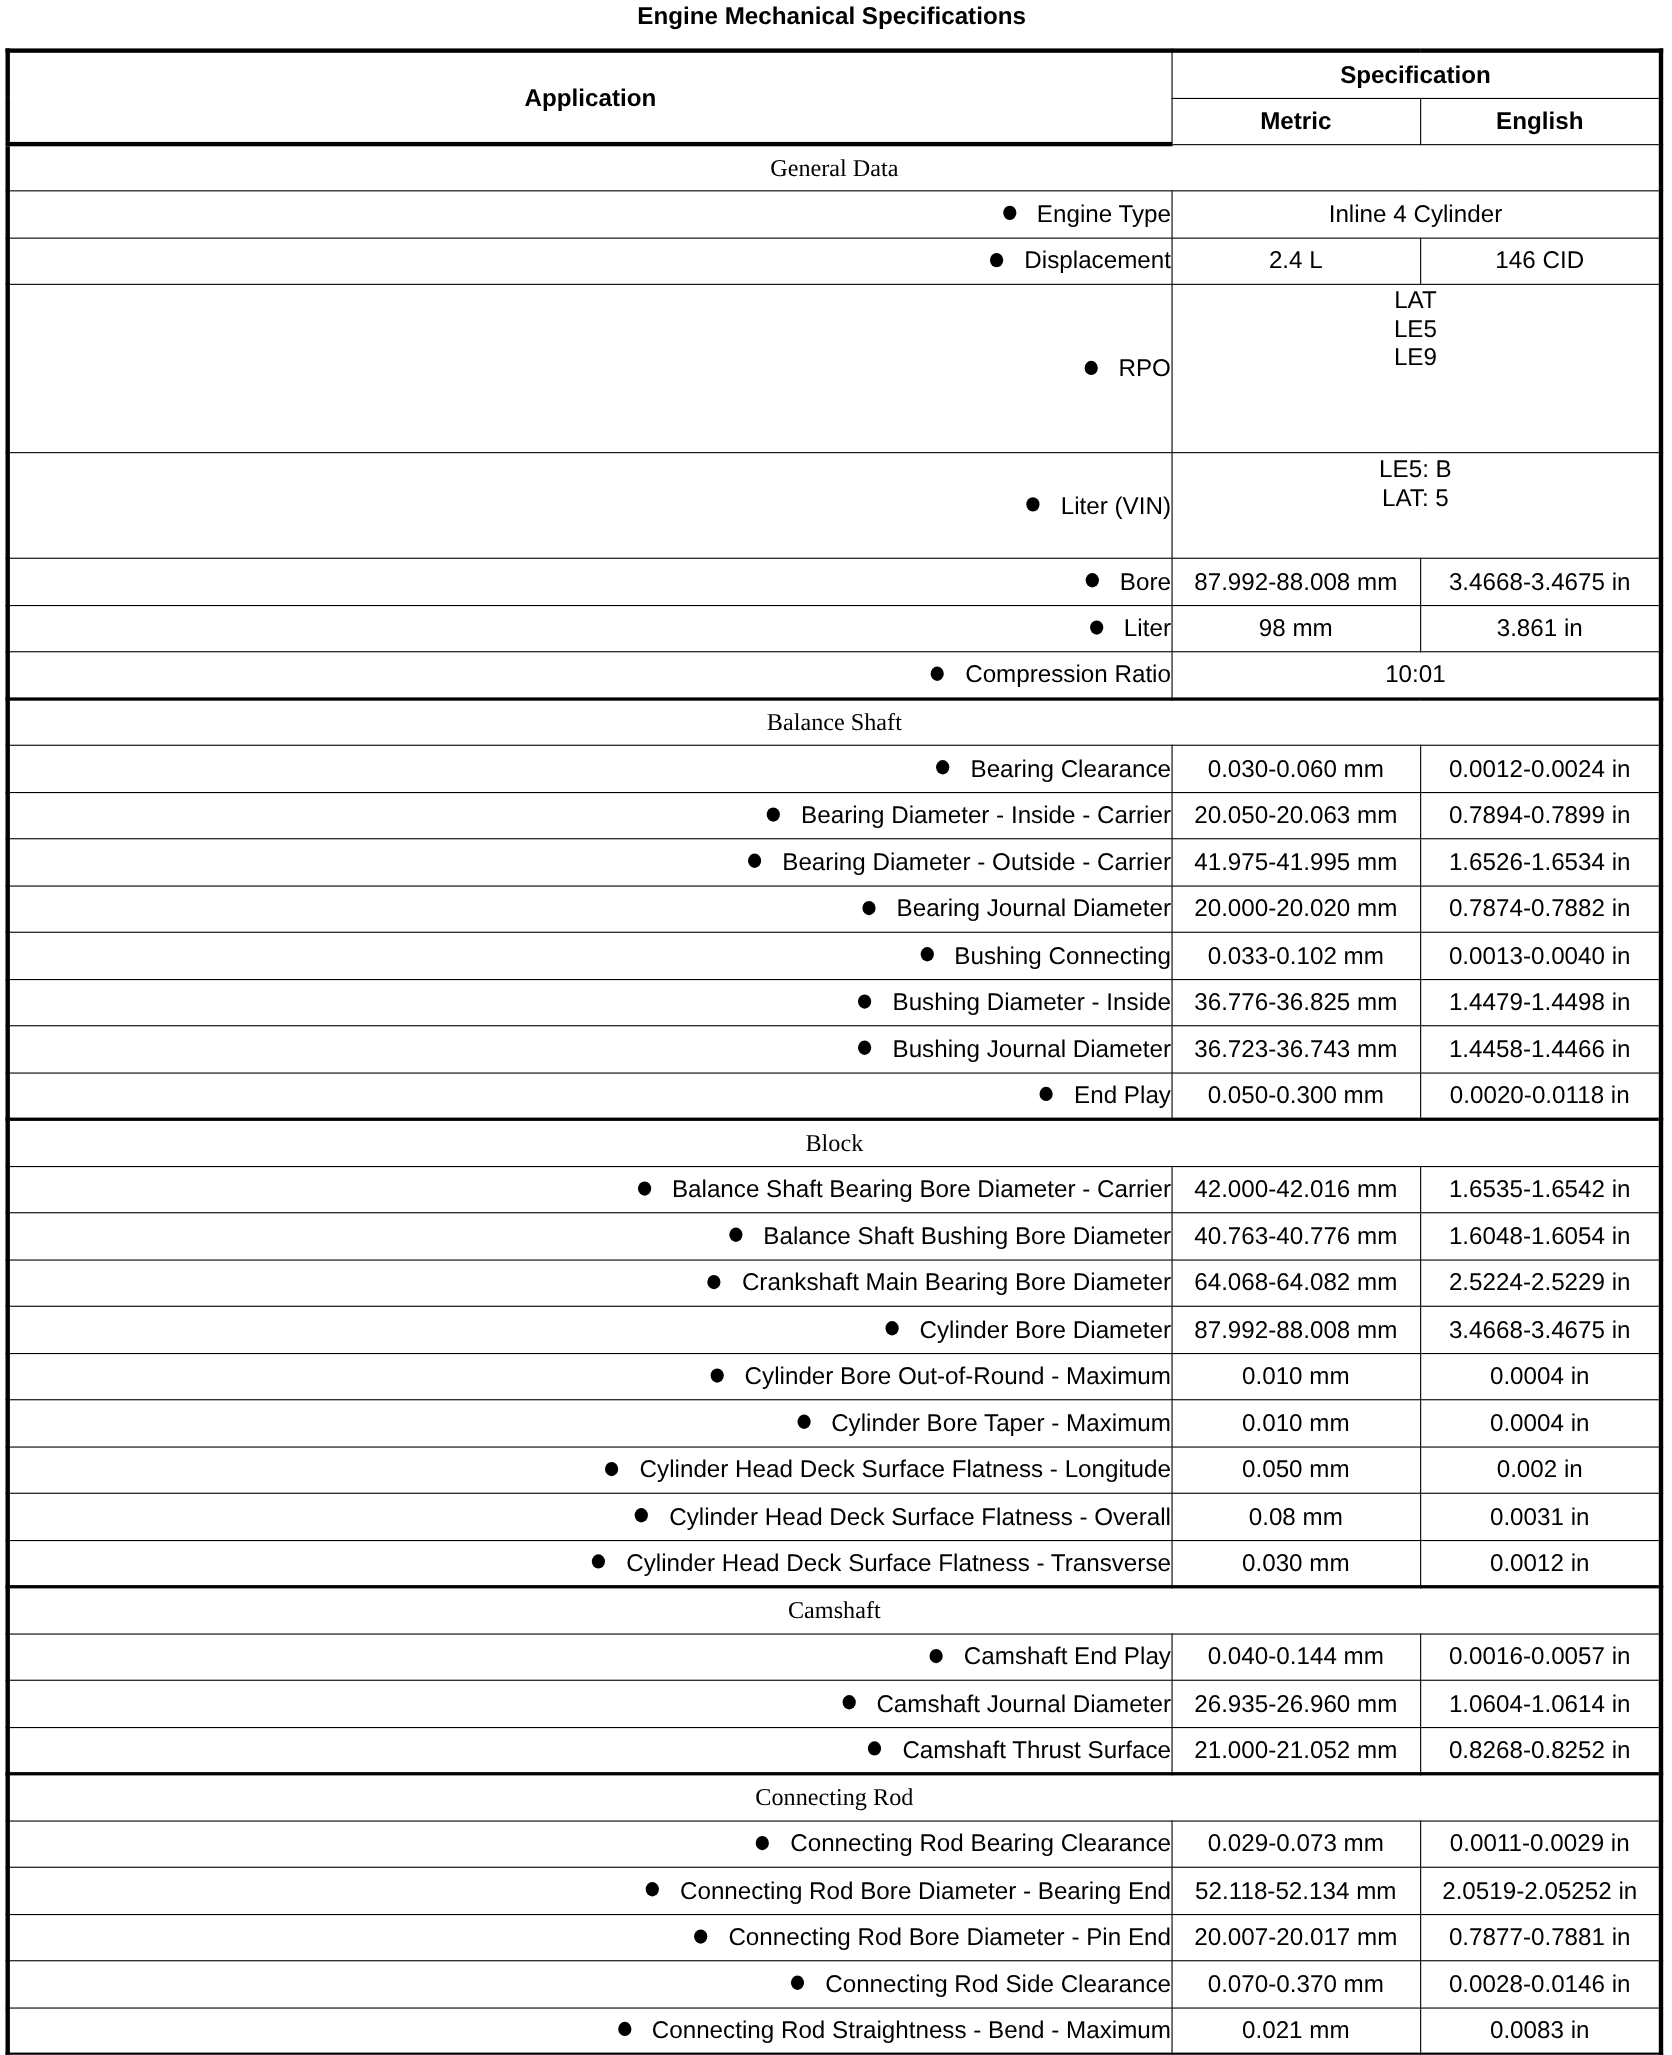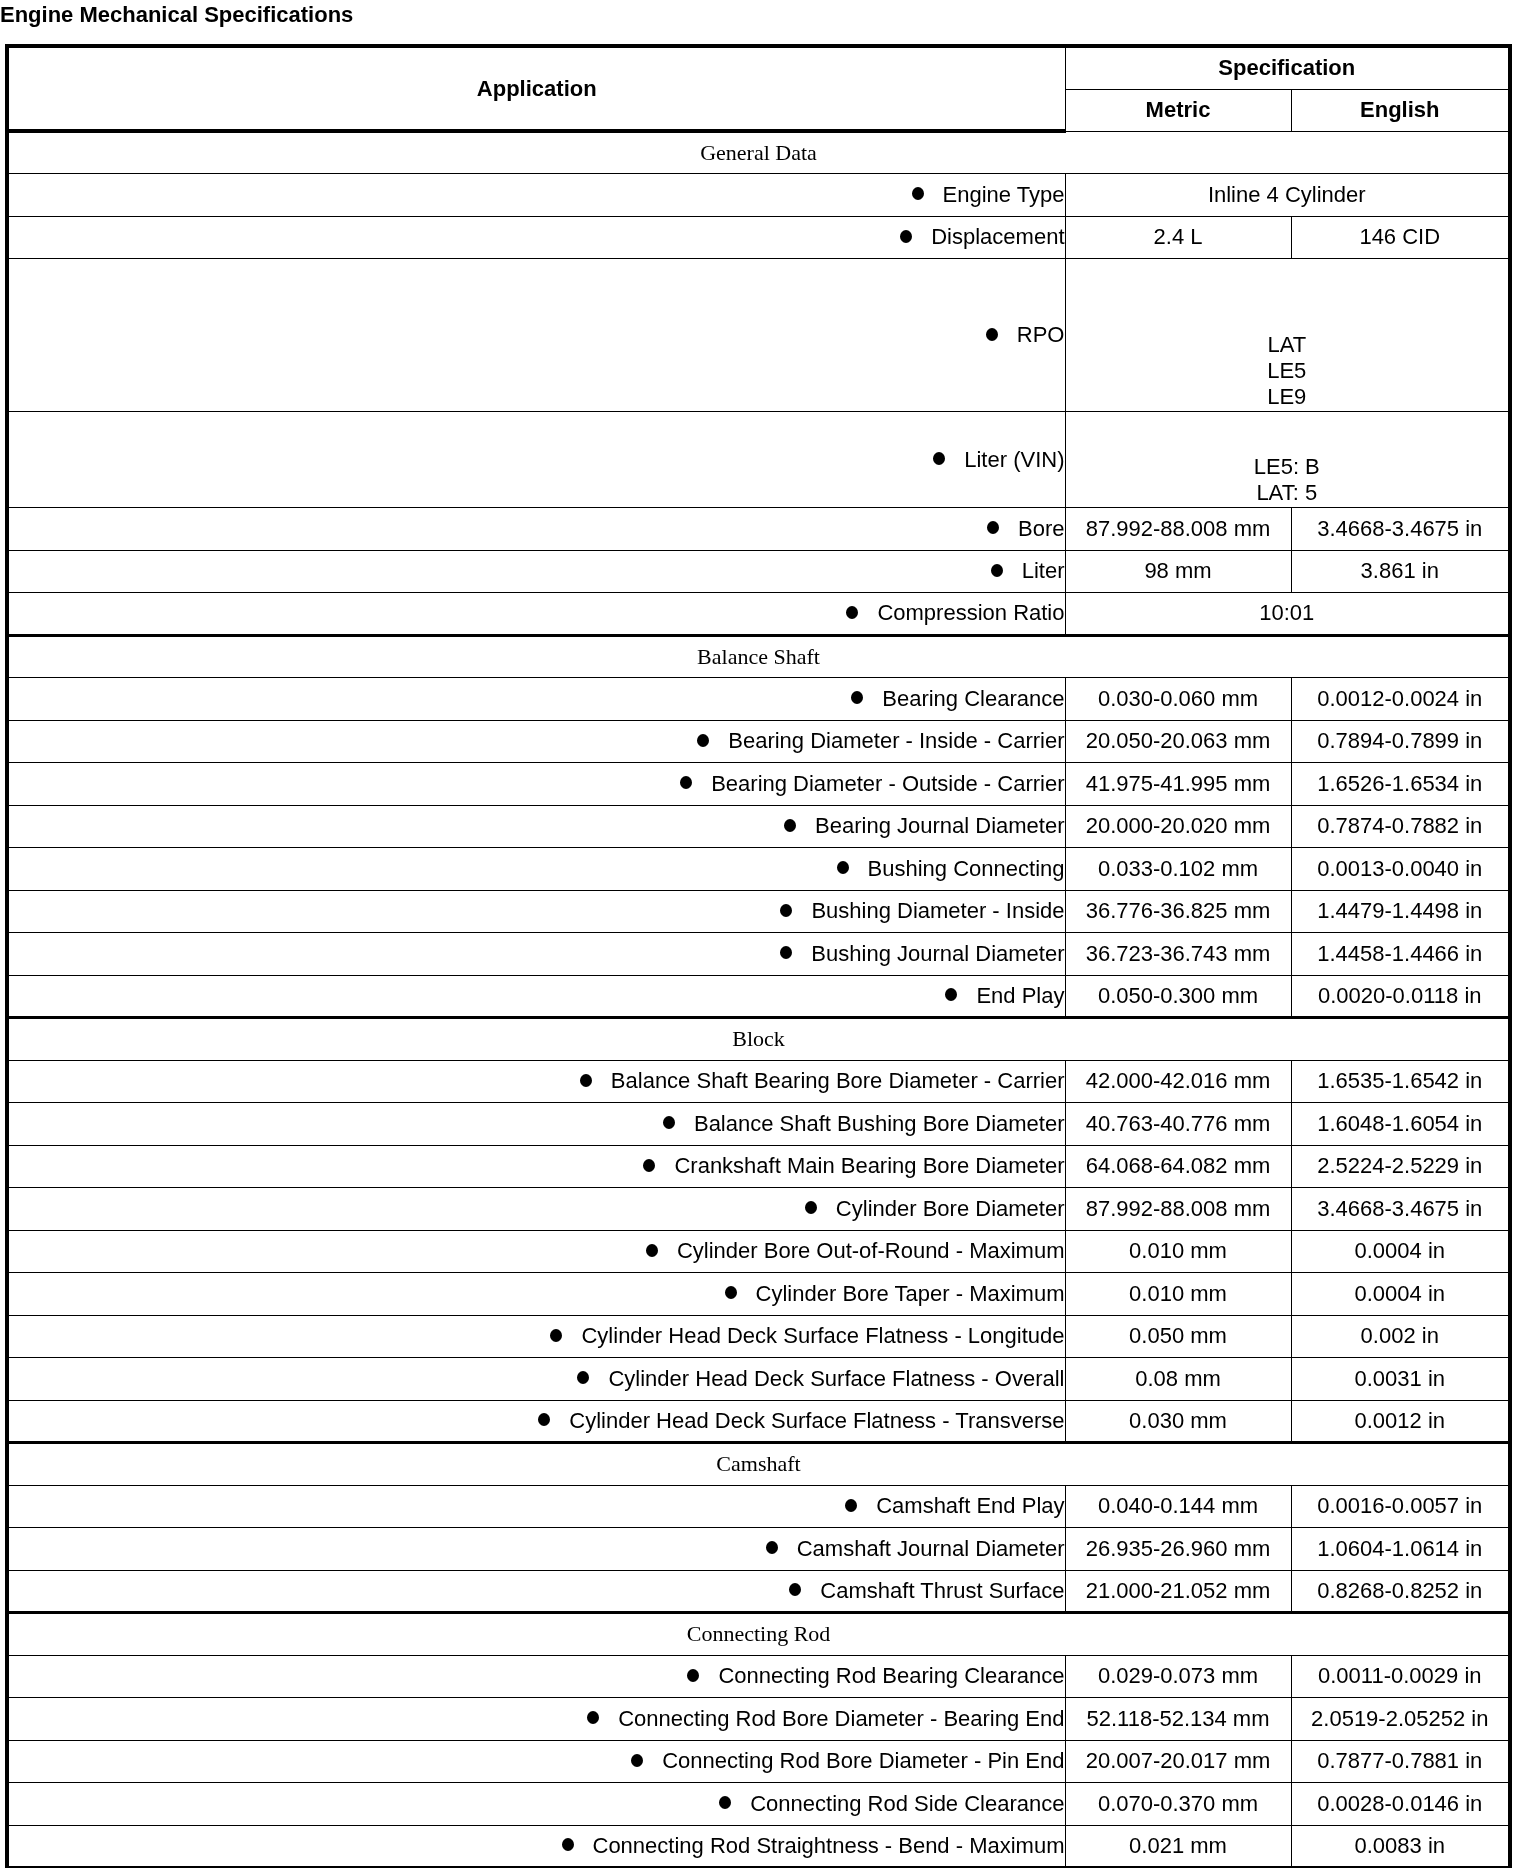--- a/index.html
+++ b/index.html
@@ -1,35 +1,35 @@
 <!DOCTYPE html>
 <html><head>
 <meta charset="utf-8">
 <style>
   html, body { margin:0; padding:0; background:#ffffff; }
   body { width:1520px; height:1868px; position:relative; overflow:hidden;
          font-family:"Liberation Sans", sans-serif; color:#000; }
-  .title { position:absolute; left:0; width:1512px; top:2px; 
+  .title { position:absolute; left:0; width:1512px; top:2px; text-align:center;
            font-weight:bold; font-size:22px; line-height:26px; }
   table.spec { position:absolute; left:5px; top:44px; width:1503px;
                border-collapse:collapse; table-layout:fixed;
                border:4px solid #000; }
   table.spec td, table.spec th { border:1.6px solid #000; padding:0; font-size:22px;
                font-weight:normal; vertical-align:middle; overflow:hidden; white-space:nowrap; }
   table.spec th { font-weight:bold; text-align:center; }
   .hdr-bottom td, .hdr-bottom th { border-bottom:4px solid #000;margin-top:41px; }
   tr.r { height:42.5px; }
   tr.h1 { height:43px; }
   tr.h2 { height:42px; }
   td.section { padding-left:6px; text-align:center;font-family:Liberation Serif, serif; }
   td.label { padding-left:25px; text-align:right; }
   .bullet { display:inline-block; width:12px; height:13px; border-radius:50%;
             background:#000; margin-right:19px; vertical-align:middle; position:relative; top:-2px; }
   td.val { text-align:center; }
-  .multi { display:flex; flex-direction:column; justify-content:flex-end; align-items:center; }
+  .multi { display:flex; flex-direction:column; justify-content:flex-start; align-items:center; }
   .multi span { display:block; line-height:26px; }
 </style>
 </head>
 <body>
 
 <div class="title">Engine Mechanical Specifications</div>
 
 <table class="spec">
   <colgroup>
     <col style="width:1058px">

